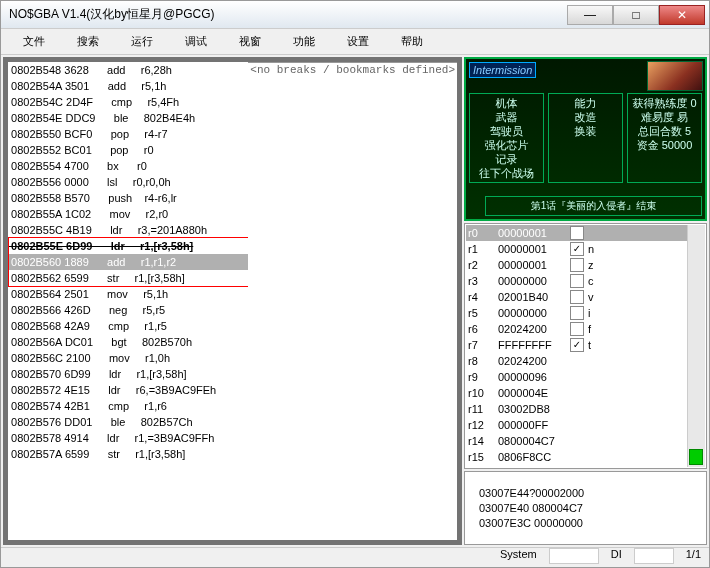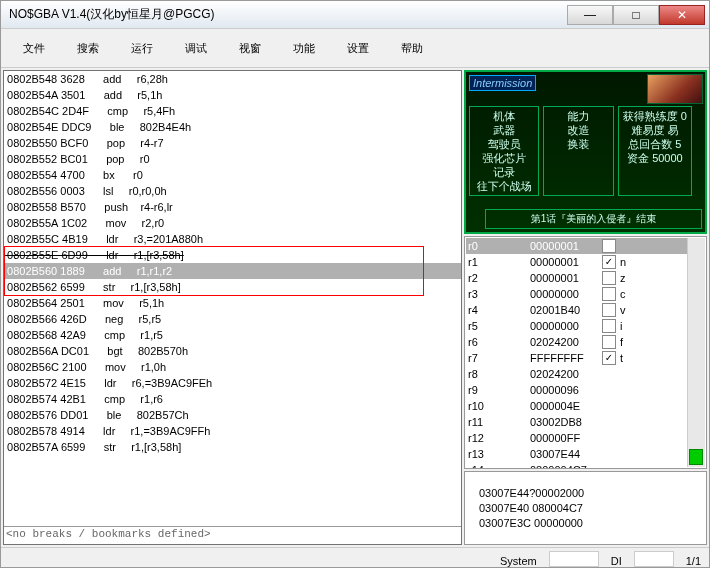--- a/index.html
+++ b/index.html
@@ -4,53 +4,53 @@
 <style>
 *{margin:0;padding:0;box-sizing:border-box;font-family:"MS Sans Serif",Tahoma,sans-serif;font-size:11px}
 body{background:#eee;width:710px;height:568px;overflow:hidden}
 .window{width:710px;height:568px;background:#f0f0f0;border:1px solid #999;display:flex;flex-direction:column}
 .titlebar{height:28px;background:linear-gradient(#fff,#e0e8f0);display:flex;align-items:center;padding:12px 4px;border-bottom:1px solid #ccc}
 .title{flex:1;padding-left:4px;font-size:12px}
 .winbtns{display:flex;gap:0}
 .winbtn{width:46px;height:20px;display:flex;align-items:center;justify-content:center;font-size:12px;cursor:pointer}
 .min,.max{background:linear-gradient(#f8f8f8,#d8d8d8);border:1px solid #aaa}
 .close{background:linear-gradient(#e88,#c1392b);color:#fff;border:1px solid #922;width:46px}
-.menubar{height:39px;background:#f0f0f0;display:flex;align-items:center;padding:2px 6px;gap:0;border-bottom:1px solid #ccc;font-size:12px}
+.menubar{height:26px;background:#f0f0f0;display:flex;align-items:center;padding:2px 6px;gap:0;border-bottom:1px solid #ccc;font-size:12px}
 .menubar span{padding:2px 16px;cursor:pointer}
 .content{flex:1;display:flex;padding:2px;gap:2px;overflow:hidden}
-.left{flex:1;display:flex;flex-direction:column;background:#fff;border:1px solid #737373;overflow:hidden}
+.left{flex:1;display:flex;background:#fff;border:5px solid #737373;overflow:hidden}
 .disasm{flex:1;overflow:hidden;font-family:"Courier New",monospace;font-size:12px;line-height:16px;position:relative}
 .row{display:flex;white-space:pre;height:16px;overflow:hidden}
 .row.sel{background:#b0b0b0;color:#fff}
 .redbox{position:absolute;border:1px solid red;pointer-events:none}
 .breaks{height:18px;border-top:1px solid #999;font-family:"Courier New",monospace;font-size:11px;padding:1px 2px;color:#666}
 .right{width:243px;display:flex;flex-direction:column;gap:2px}
 .game{height:164px;background:linear-gradient(#001800,#003000);border:2px solid #0a4;position:relative;color:#cfe;font-size:10px;overflow:hidden}
 .intermission{position:absolute;top:3px;left:3px;background:#025;color:#8cf;padding:1px 3px;border:1px solid #0af;font-style:italic;font-size:11px}
 .portrait{position:absolute;top:2px;right:2px;width:56px;height:30px;background:linear-gradient(135deg,#e8a060,#8a3020 60%,#401010);border:1px solid #063}
 .gtop{position:absolute;top:3px;left:80px;right:60px;color:#fff;font-size:10px;line-height:13px;display:flex;gap:10px}
 .gcol{flex:1}
 .gcol div{white-space:nowrap}
-.gboxes{position:absolute;top:34px;left:3px;right:13px;display:flex;gap:4px}
+.gboxes{position:absolute;top:34px;left:3px;right:3px;display:flex;gap:4px}
 .gbox{flex:1;border:1px solid #0a5;padding:2px 4px;color:#cfe;text-align:center;line-height:14px;font-size:10px}
 .gbox div{white-space:nowrap}
 .gstory{position:absolute;bottom:3px;left:19px;right:3px;border:1px solid #0a5;padding:2px 6px;color:#cfe;font-size:10px;text-align:center}
 .regs{flex:1;background:#fff;border:1px solid #999;font-family:"Courier New",monospace;font-size:12px;line-height:16px;padding:1px;overflow:hidden;display:flex}
 .reglist{flex:1}
 .regrow{display:flex;height:16px;align-items:center}
 .regrow.sel{background:#b0b0b0;color:#fff}
-.rn{width:64px;padding-left:2px}
+.rn{width:32px;padding-left:2px}
 .rv{width:72px}
 .cb{width:14px;height:14px;border:1px solid #888;background:#fff;display:inline-flex;align-items:center;justify-content:center;font-size:10px;margin-right:4px}
 .flg{width:14px}
 .regscroll{width:18px;background:#e8e8e8;border-left:1px solid #ccc;position:relative}
 .regscroll .thumb{position:absolute;left:1px;width:14px;background:#0c0;border:1px solid #080}
 .bottom{height:74px;display:flex;gap:2px}
 .mem{flex:1;background:#fff;border:1px solid #999;font-family:"Courier New",monospace;font-size:11px;padding:14px;line-height:15px;overflow:hidden}
-.status{height:20px;background:#f0f0f0;border-top:1px solid #ccc;display:flex;align-items:flex-end;padding:0 4px;gap:8px;font-size:11px}
+.status{height:20px;background:#f0f0f0;border-top:1px solid #ccc;display:flex;align-items:flex-start;padding:0 4px;gap:8px;font-size:11px}
 .status input{border:1px solid #ccc;height:16px;padding:0 2px;font-size:11px}
 .status .lbl{padding:0 4px}
 .status .spacer{flex:1}
 </style>
 </head>
 <body>
 
 <div class="window">
  <div class="titlebar">
   <span class="title">NO$GBA V1.4(汉化by恒星月@PGCG)</span>
@@ -74,32 +74,33 @@
   <div class="left">
    <div class="disasm" id="disasm">
     <div class="redbox" id="redbox" style="top: 175px; left: 0px; width: 420px; height: 50px;"></div>
    <div class="row"> 0802B548 3628      add     r6,28h</div>
           <div class="row"> 0802B54A 3501      add     r5,1h</div>
           <div class="row"> 0802B54C 2D4F      cmp     r5,4Fh</div>
           <div class="row"> 0802B54E DDC9      ble     802B4E4h</div>
           <div class="row"> 0802B550 BCF0      pop     r4-r7</div>
           <div class="row"> 0802B552 BC01      pop     r0</div>
           <div class="row"> 0802B554 4700      bx      r0</div>
-          <div class="row"> 0802B556 0003      lsl     r0,r0,0h</div>
+          <div class="row"> 0802B556 0000      lsl     r0,r0,0h</div>
           <div class="row"> 0802B558 B570      push    r4-r6,lr</div>
           <div class="row"> 0802B55A 1C02      mov     r2,r0</div>
           <div class="row"> 0802B55C 4B19      ldr     r3,=201A880h</div>
-          <div class="row" style="text-decoration: line-through;"> 0802B55E 6D99      ldr     r1,[r3,58h]</div>
+          <div class="row" style="text-decoration: line-through; font-weight: bold;"> 0802B55E 6D99      ldr     r1,[r3,58h]</div>
           <div class="row sel"> 0802B560 1889      add     r1,r1,r2</div>
           <div class="row"> 0802B562 6599      str     r1,[r3,58h]</div>
           <div class="row"> 0802B564 2501      mov     r5,1h</div>
           <div class="row"> 0802B566 426D      neg     r5,r5</div>
           <div class="row"> 0802B568 42A9      cmp     r1,r5</div>
           <div class="row"> 0802B56A DC01      bgt     802B570h</div>
           <div class="row"> 0802B56C 2100      mov     r1,0h</div>
+          <div class="row"> 0802B570 6D99      ldr     r1,[r3,58h]</div>
           <div class="row"> 0802B572 4E15      ldr     r6,=3B9AC9FEh</div>
           <div class="row"> 0802B574 42B1      cmp     r1,r6</div>
           <div class="row"> 0802B576 DD01      ble     802B57Ch</div>
           <div class="row"> 0802B578 4914      ldr     r1,=3B9AC9FFh</div>
           <div class="row"> 0802B57A 6599      str     r1,[r3,58h]</div>
         </div>
    <div class="breaks">&lt;no breaks / bookmarks defined&gt;</div>
   </div>
   <div class="right">
    <div class="game">
@@ -192,24 +193,20 @@
             </div>
             <div class="regrow">
               <span class="rn">r11</span>
               <span class="rv">03002DB8</span>
             </div>
             <div class="regrow">
               <span class="rn">r12</span>
               <span class="rv">000000FF</span>
             </div>
             <div class="regrow">
-              <span class="rn">r13</span>
-              <span class="rv">03007E44</span>
-            </div>
-            <div class="regrow">
               <span class="rn">r14</span>
               <span class="rv">0800004C7</span>
             </div>
             <div class="regrow">
               <span class="rn">r15</span>
               <span class="rv">0806F8CC</span>
             </div>
           </div>
     <div class="regscroll">
             <div class="thumb" style="bottom:2px;height:16px"></div>

